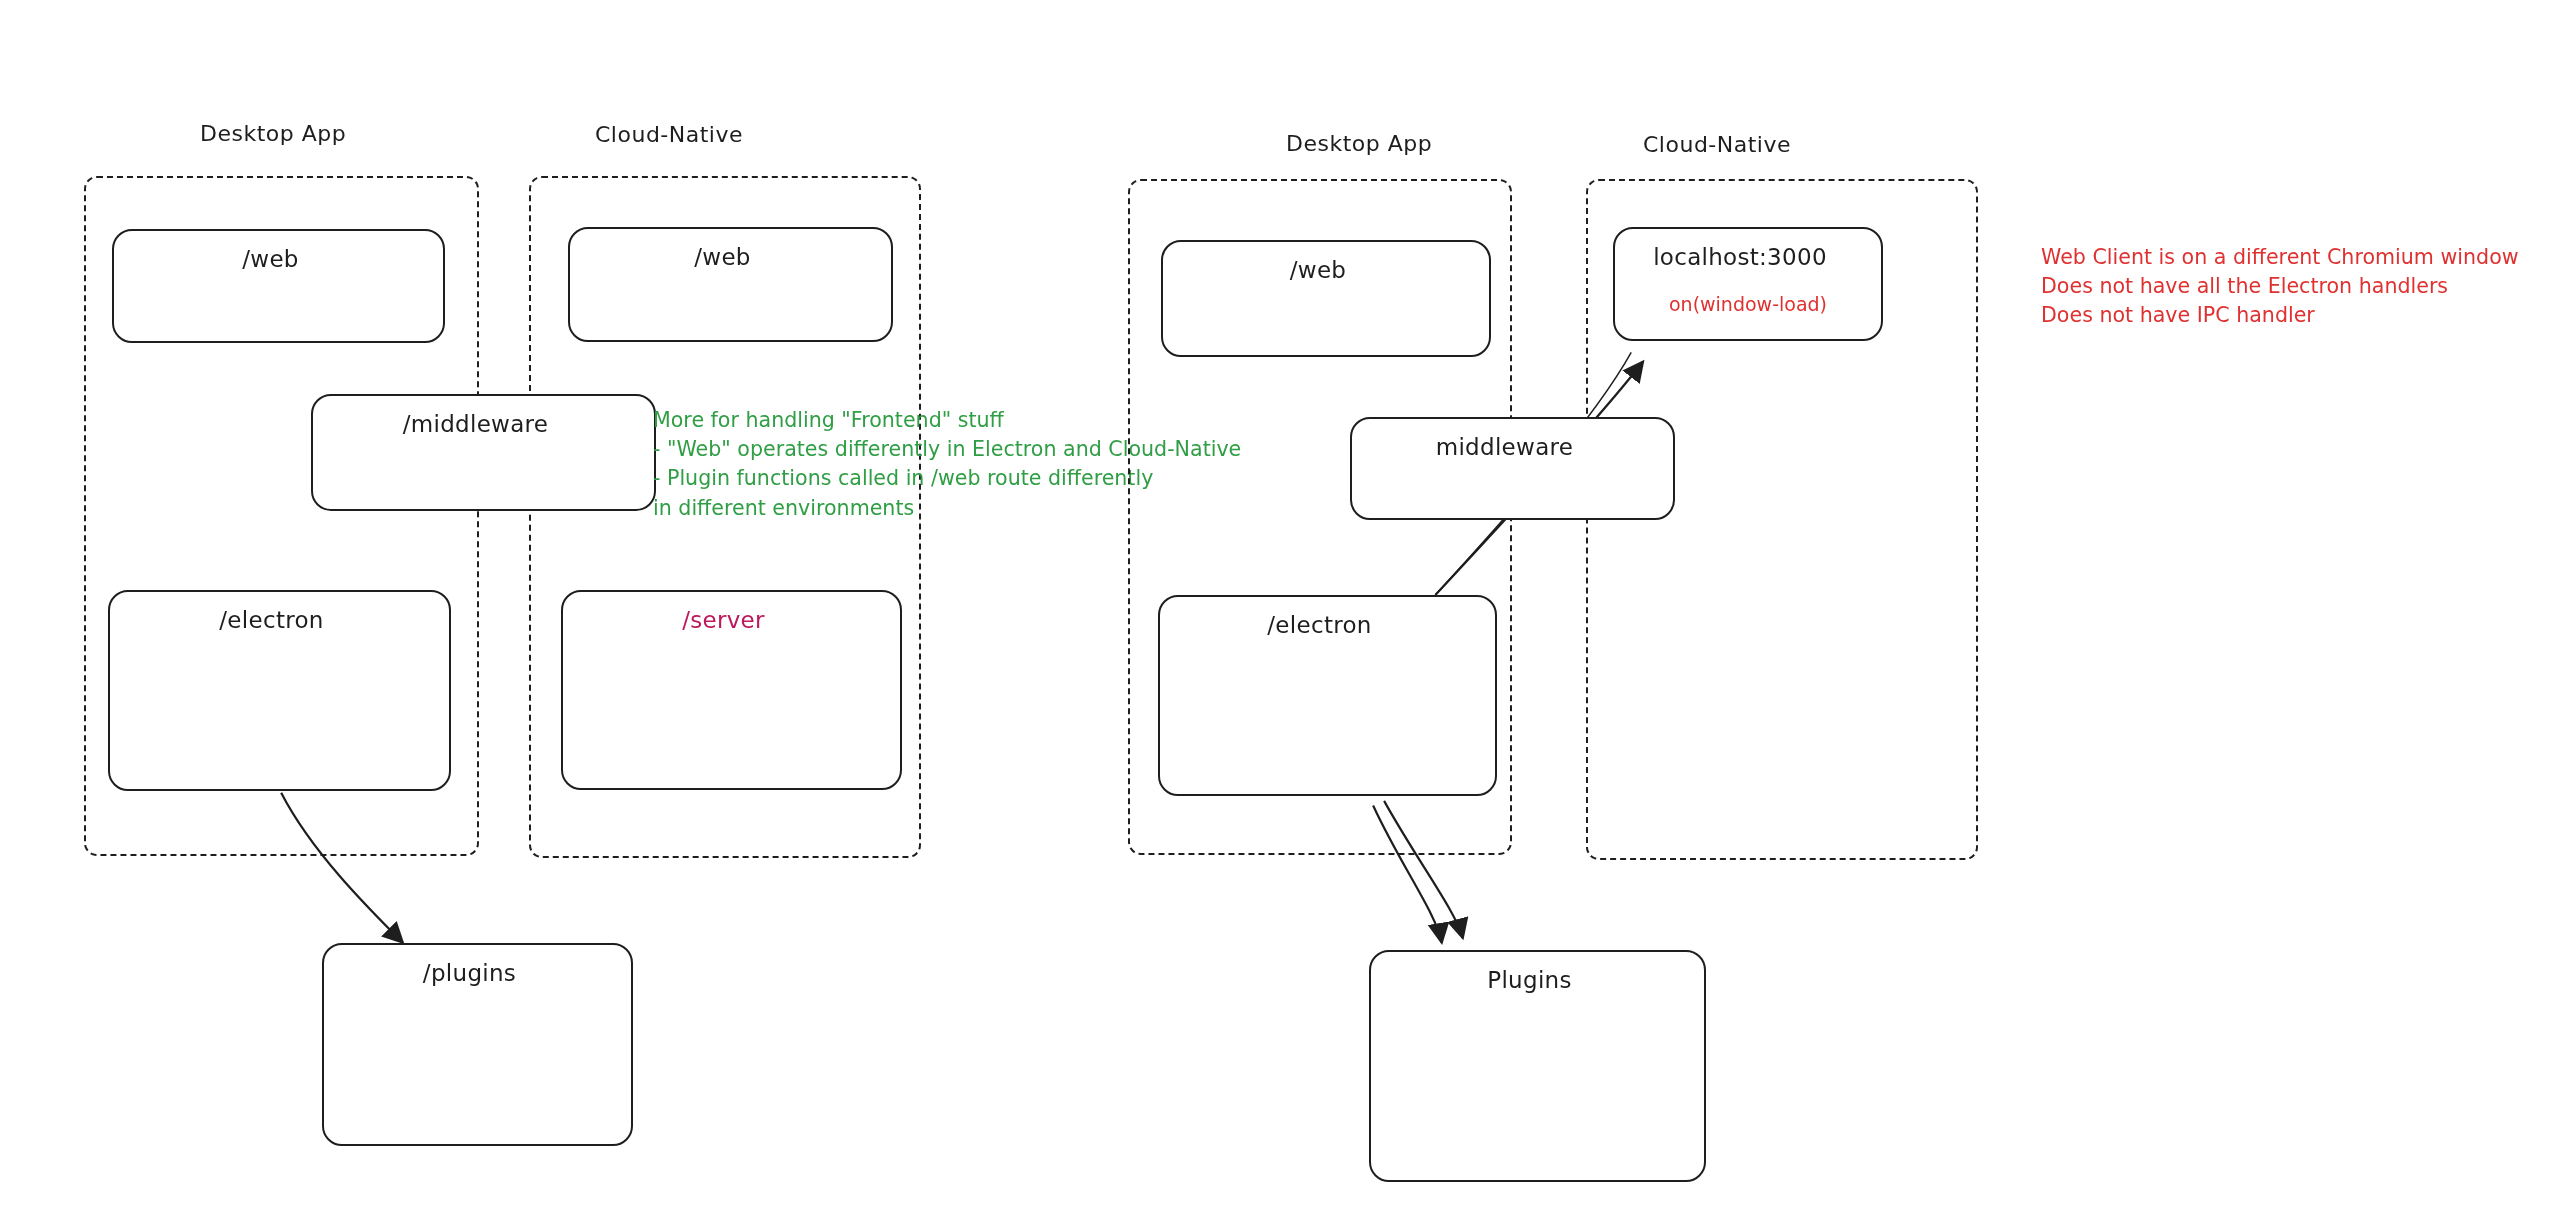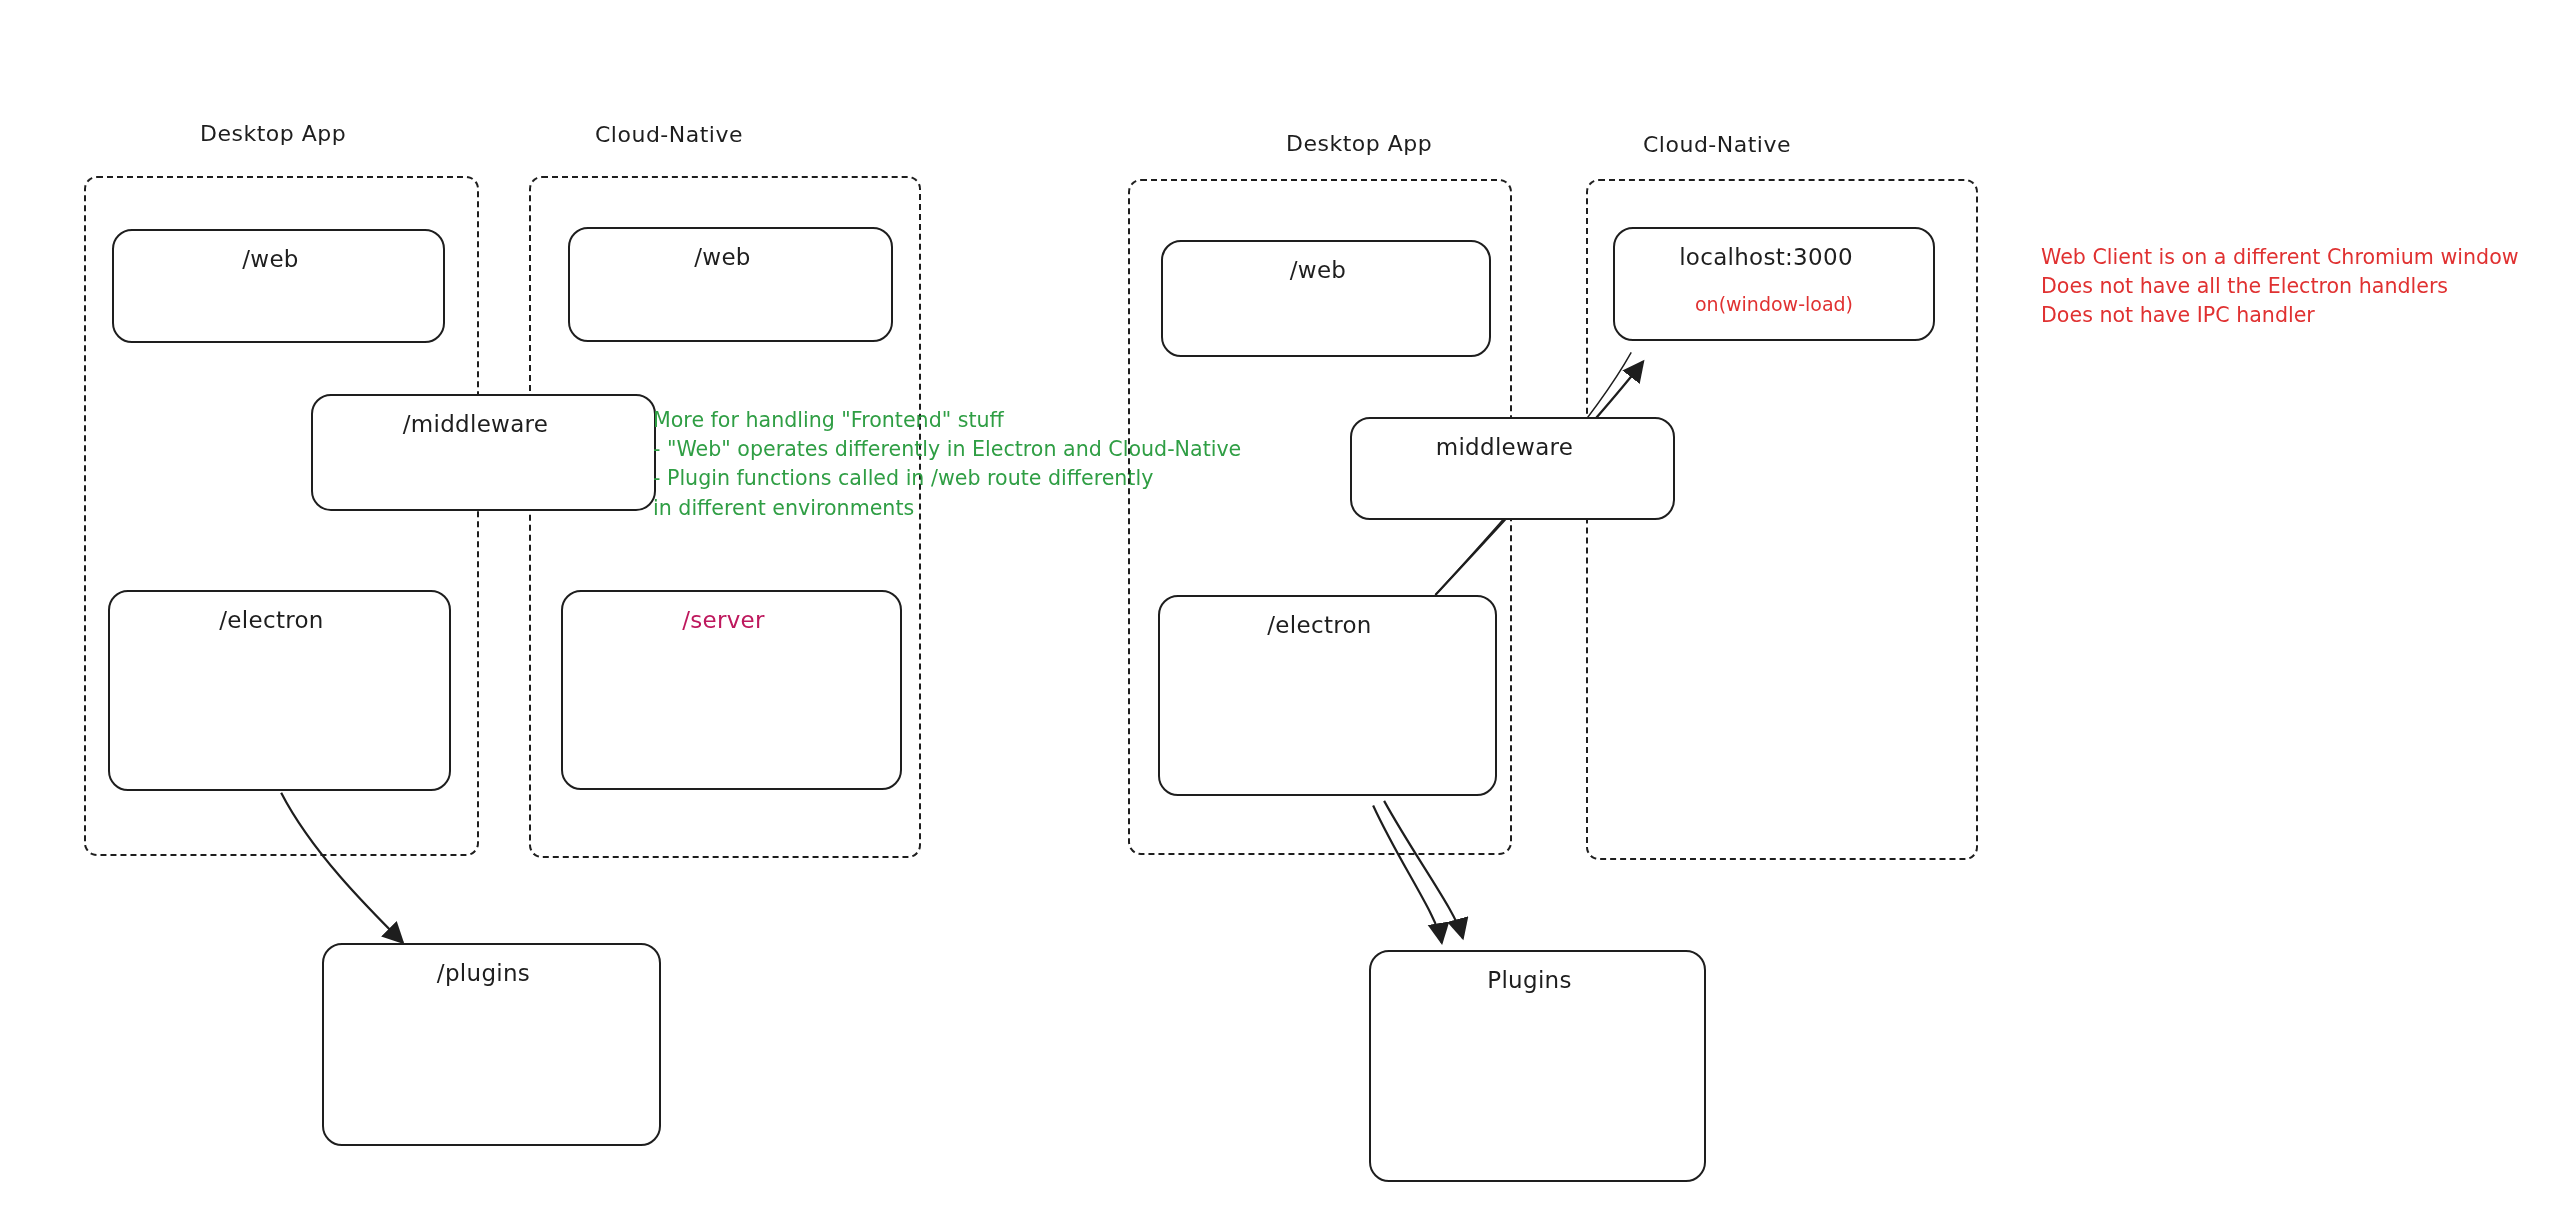--- a/index.html
+++ b/index.html
@@ -118,40 +118,40 @@
   </div>
 
   <div class="node" style="left:108px; top:590px; width:343px; height:201px;">
     <div class="node-label">/electron</div>
   </div>
 
   <div class="node red-text" style="left:561px; top:590px; width:341px; height:200px;">
     <div class="node-label">/server</div>
   </div>
 
-  <div class="node" style="left:322px; top:943px; width:339px; height:203px;">
+  <div class="node" style="left:322px; top:943px; width:311px; height:203px;">
     <div class="node-label">/plugins</div>
   </div>
 
   <div class="note green" style="left:653px; top:406px; width:714px;">More for handling "Frontend" stuff
 - "Web" operates differently in Electron and Cloud-Native
 - Plugin functions called in /web route differently
 in different environments</div>
 
   <div class="group-label" style="left:1286px; top:131px;">Desktop App</div>
   <div class="group-label" style="left:1643px; top:132px;">Cloud-Native</div>
 
   <div class="dashed-box" style="left:1128px; top:179px; width:384px; height:676px;"></div>
   <div class="dashed-box" style="left:1586px; top:179px; width:392px; height:681px;"></div>
 
   <div class="node" style="left:1161px; top:240px; width:330px; height:117px;">
     <div class="node-label">/web</div>
   </div>
 
-  <div class="node" style="left:1613px; top:227px; width:322px; height:114px;">
+  <div class="node" style="left:1613px; top:227px; width:270px; height:114px;">
     <div class="node-label">localhost:3000</div>
     <div class="node-sublabel">on(window-load)</div>
   </div>
 
   <div class="node" style="left:1350px; top:417px; width:325px; height:103px;">
     <div class="node-label">middleware</div>
   </div>
 
   <div class="node" style="left:1158px; top:595px; width:339px; height:201px;">
     <div class="node-label">/electron</div>

